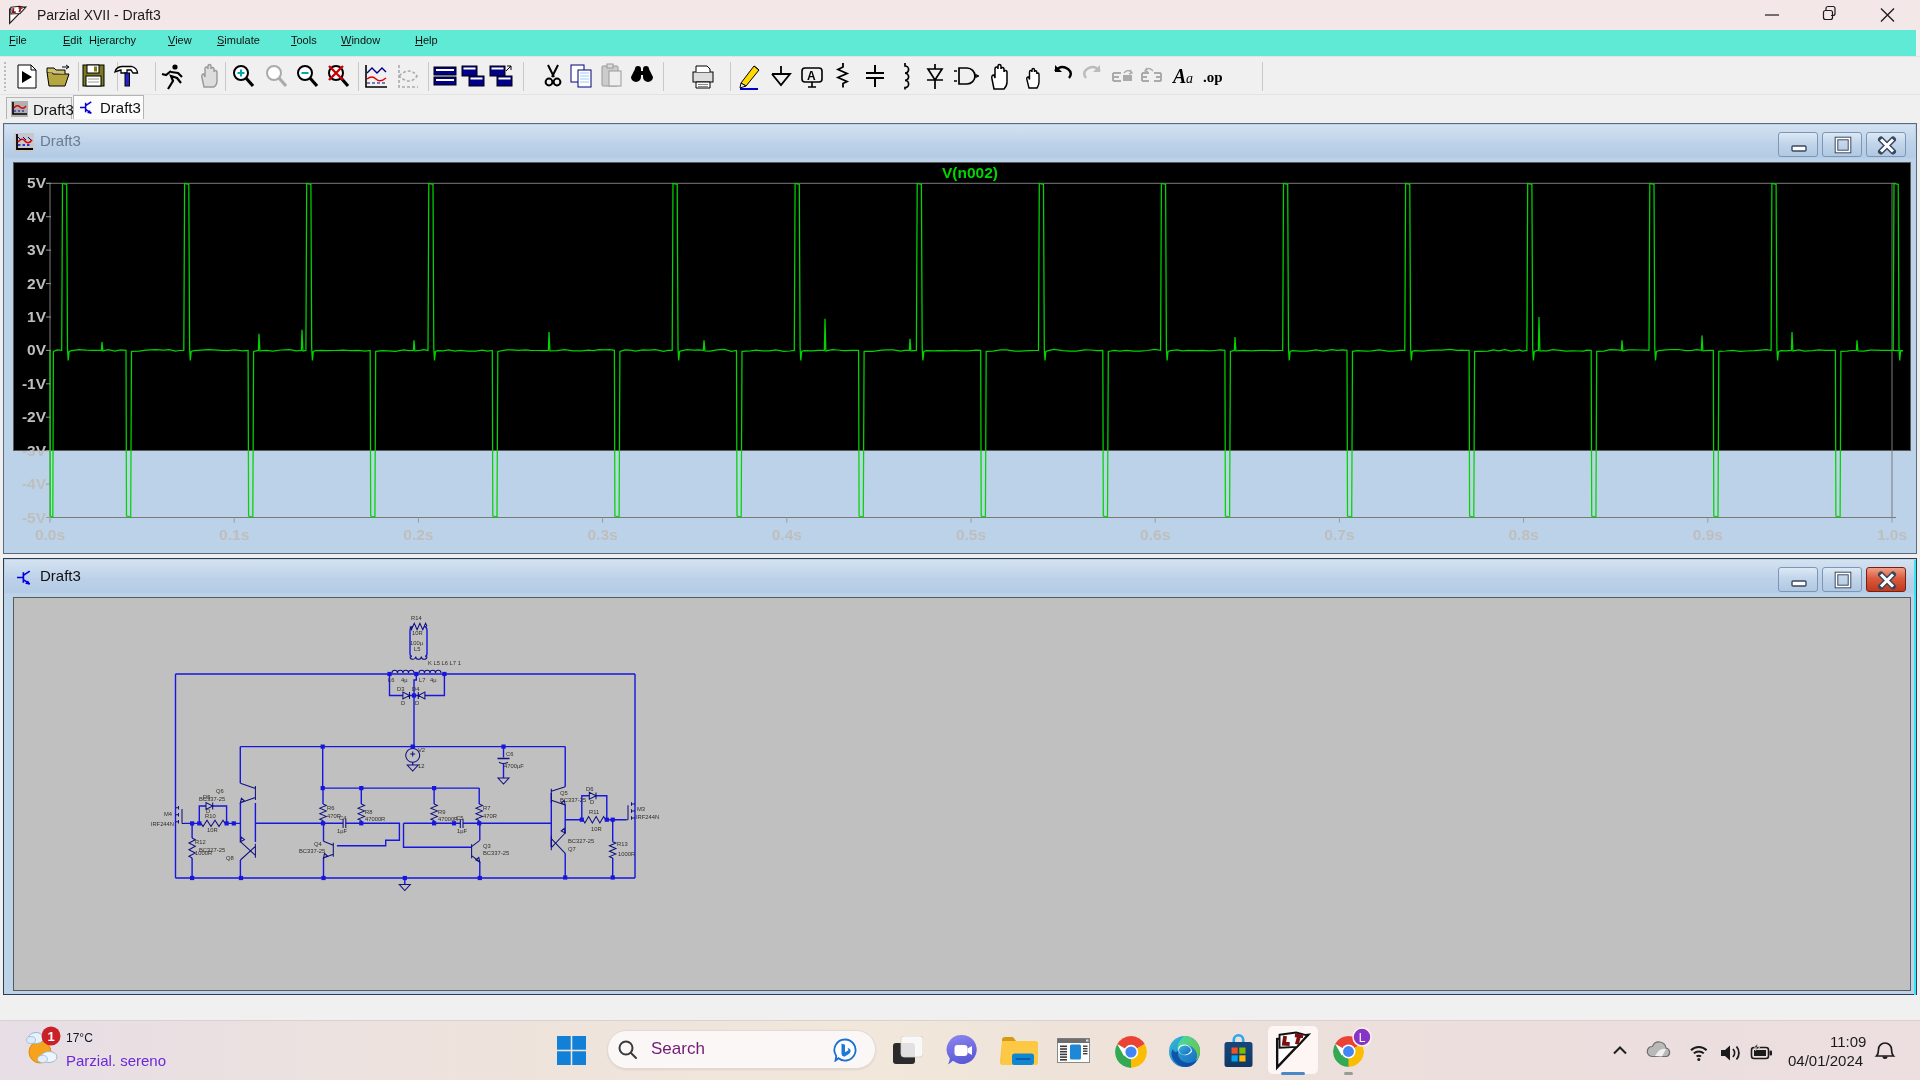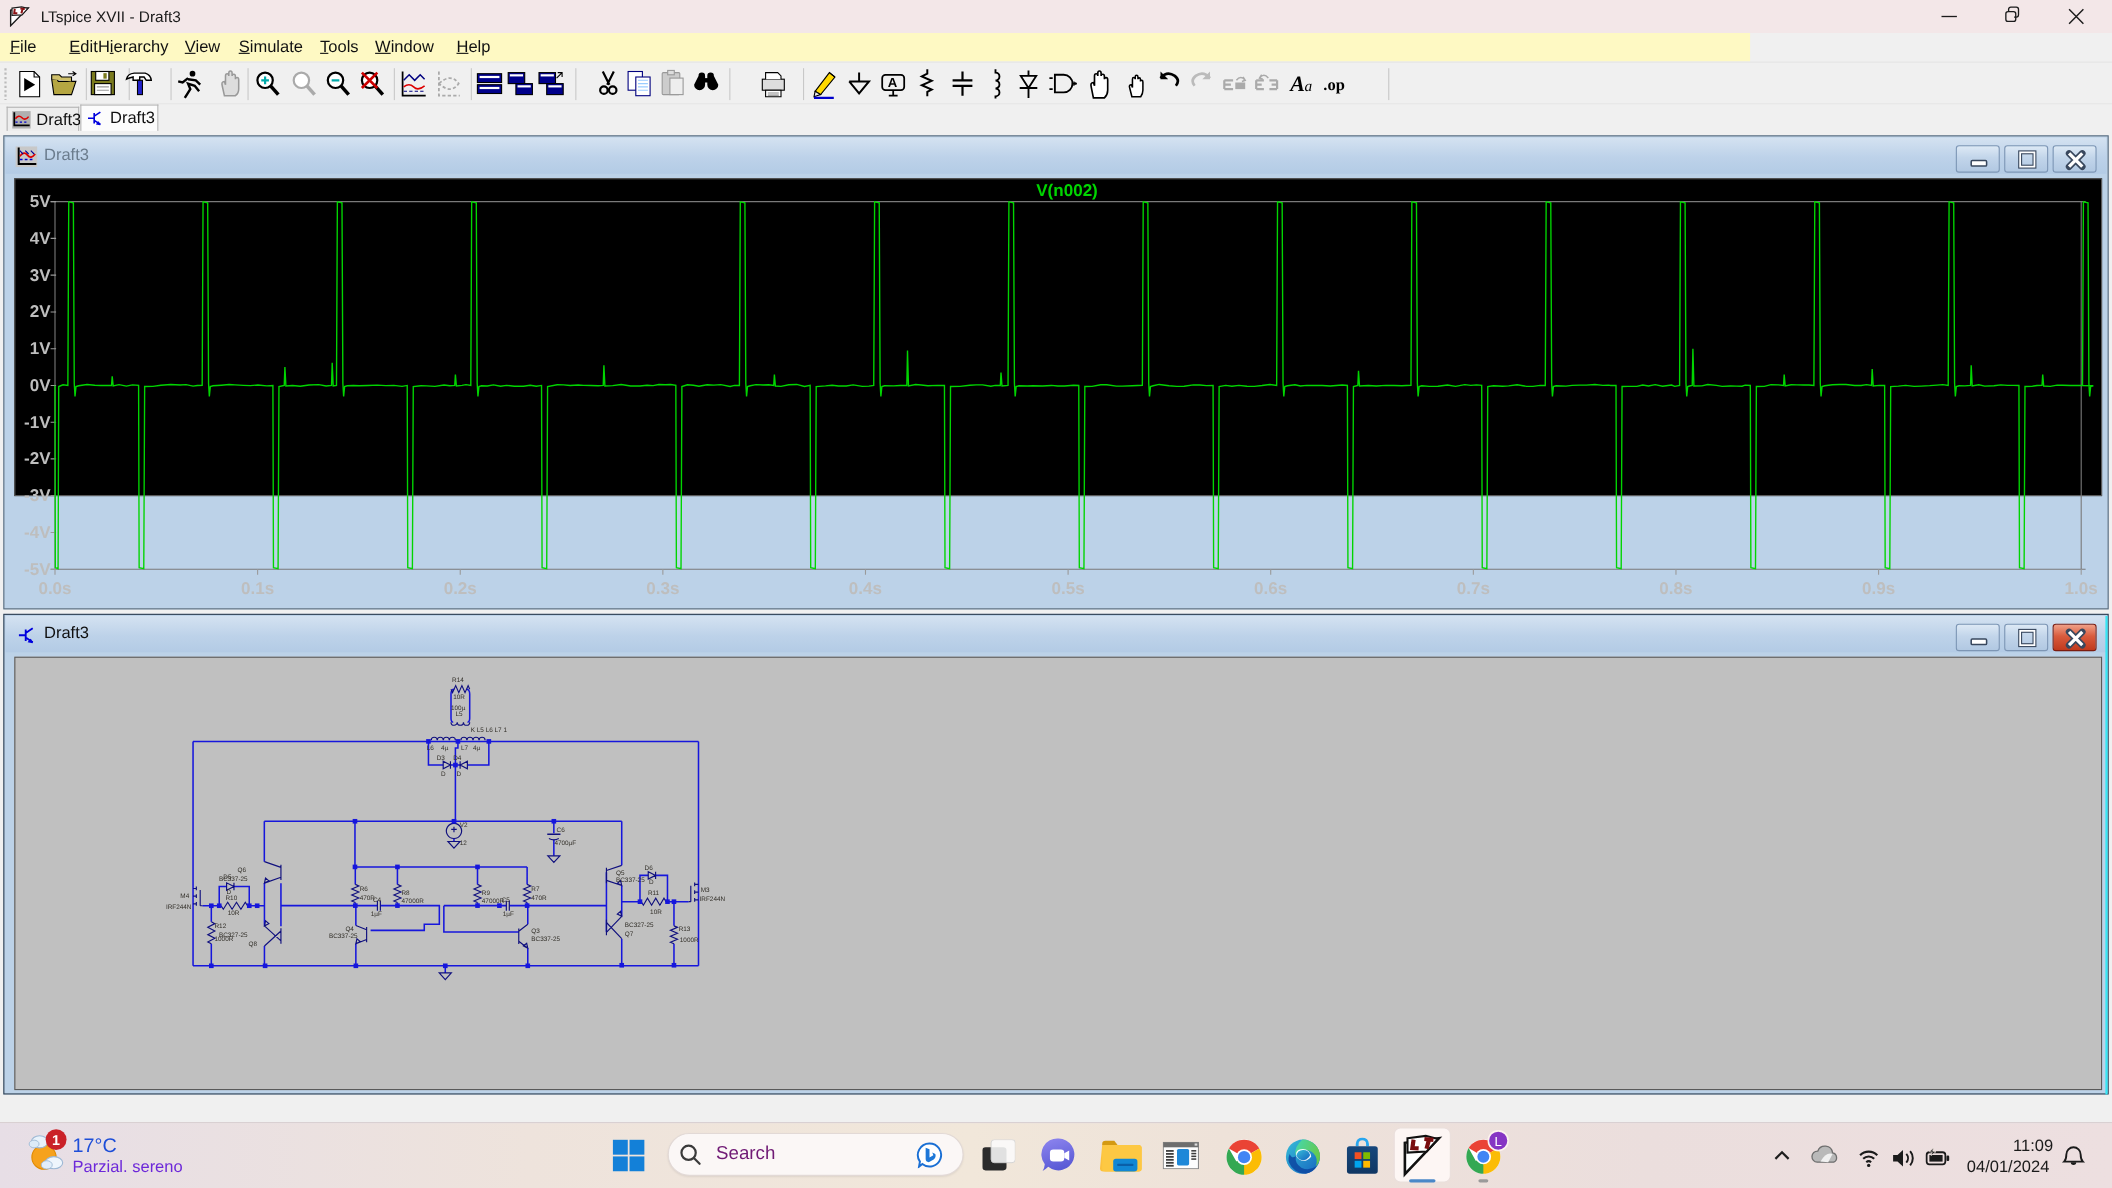--- a/index.html
+++ b/index.html
@@ -1,20 +1,20 @@
 <!DOCTYPE html>
 <html><head><meta charset="utf-8"><style>
 *{margin:0;padding:0;box-sizing:border-box}
 html,body{width:1920px;height:1080px;overflow:hidden;background:#f0f0f0;
  font-family:"Liberation Sans",sans-serif;-webkit-font-smoothing:antialiased}
 .abs{position:absolute}
 #titlebar{position:absolute;left:0;top:0;width:1920px;height:30px;background:#f3e7e8}
 #title-text{position:absolute;left:37px;top:7px;font-size:14px;color:#1b1b1b}
-#menubar{position:absolute;left:0;top:30px;width:1591px;height:26px;background:#fef9c3;
- font-size:15px;color:#111}
+#menubar{position:absolute;left:0;top:30px;width:1916px;height:26px;background:#5eead4;
+ font-size:11px;color:#111}
 #menubar span{position:absolute;top:4px}
 #toolbar{position:absolute;left:0;top:56px;width:1920px;height:39px;background:#f0f0f0;
  border-top:1px solid #e4e4e4;border-bottom:1px solid #e3e3e3}
 .tsep{position:absolute;top:5px;width:1px;height:29px;background:#c8c8c8}
 #tabbar{position:absolute;left:0;top:95px;width:1920px;height:26px;background:#f0f0f0}
 .tab{position:absolute;top:2px;height:22px;background:#ededed;border:1px solid #b4b4b4;border-bottom:none}
 .tab.sel{background:#fcfcfc;top:0;height:24px}
 .tab .lbl{position:absolute;left:26px;top:3px;font-size:15px;color:#111}
 #mdi{position:absolute;left:0;top:121px;width:1920px;height:899px;background:#f0f0f0}
 .cw{position:absolute;left:3px;width:1914px;border:1px solid #5a6b7c;background:#bcd2e8}
@@ -34,21 +34,21 @@
 #search{position:absolute;left:607px;top:1030px;width:269px;height:39px;border-radius:20px;
  background:#fbf7f6;border:1px solid #e2d9d6;box-shadow:0 1px 2px rgba(0,0,0,.08)}
 </style></head>
 <body>
 <div id="titlebar"></div>
 <svg class="abs" style="left:8px;top:5px" width="20" height="20" viewBox="0 0 24 24">
 <path d="M2,22 L21,2.6 L2,5 Z" fill="#fff" stroke="#1b1b1b" stroke-width="1.5"></path>
 <path d="M3.5,2.8 L14,1.6 L20.9,3.2 L14.5,10.2 L3.5,10.8 Z" fill="#fff" stroke="#1b1b1b" stroke-width="1.3"></path>
 <path d="M6.5,3.8 l-0.6,4.6 l3.4,0.1 M12.6,3.4 l4.8,0.4 m-2.3,-0.2 l-1.4,5" stroke="#8c1214" stroke-width="2.2" fill="none"></path>
 </svg>
-<div id="title-text">LTspice XVII - Draft3</div>
+<div id="title-text">Parzial XVII - Draft3</div>
 <svg class="abs" style="left:1740px;top:0" width="180" height="30" viewBox="0 0 180 30">
 <path d="M25,15 h14" stroke="#1b1b1b" stroke-width="1.2"></path>
 <rect x="83.5" y="10.5" width="9" height="9" rx="2" fill="none" stroke="#1b1b1b" stroke-width="1.2"></rect>
 <path d="M86,10.5 v-2 a2,2 0 0 1 2,-2 h5 a2,2 0 0 1 2,2 v5 a2,2 0 0 1 -2,2 h-2" fill="none" stroke="#1b1b1b" stroke-width="1.2"></path>
 <path d="M141,8.5 l13,13 M154,8.5 l-13,13" stroke="#1b1b1b" stroke-width="1.3"></path>
 </svg>
 <div id="menubar">
     <span style="left:9px"><u>F</u>ile</span>
     <span style="left:63px"><u>E</u>dit</span>
     <span style="left:89px">H<u>i</u>erarchy</span>
@@ -449,21 +449,21 @@
 <circle cx="16" cy="26" r="11" fill="none" stroke="#e08a00" stroke-width="1"></circle>
 <g>
 <ellipse cx="12" cy="12" rx="7.5" ry="5.5" fill="#e8f2fb" stroke="#9db8d4" stroke-width="1"></ellipse>
 <ellipse cx="7" cy="14" rx="4.5" ry="3.5" fill="#dcebf8" stroke="#9db8d4" stroke-width="0.8"></ellipse>
 </g>
 <ellipse cx="25" cy="31" rx="8" ry="5.5" fill="#eef5fc" stroke="#9db8d4" stroke-width="1"></ellipse>
 <ellipse cx="18.5" cy="33" rx="5" ry="3.8" fill="#e2eefa" stroke="#9db8d4" stroke-width="0.8"></ellipse>
 <circle cx="27" cy="10" r="9.5" fill="#ca2128"></circle>
 <text x="27" y="14.5" text-anchor="middle" font-size="13" font-weight="bold" fill="#fff" font-family="Liberation Sans">1</text>
 </svg>
-<div class="abs" style="left:66px;top:1031px;font-size:18px;color:#1d4ed8">17°C</div>
+<div class="abs" style="left:66px;top:1031px;font-size:12px;color:#0f172a">17°C</div>
 <div class="abs" style="left:66px;top:1052px;font-size:15px;color:#6d28d9">Parzial. sereno</div>
 <svg class="abs" style="left:557px;top:1036px" width="29" height="29" viewBox="0 0 29 29">
 <rect x="0" y="0" width="13.7" height="13.7" fill="#1380d8"></rect>
     <rect x="15.3" y="0" width="13.7" height="13.7" fill="#1380d8"></rect>
 <rect x="0" y="15.3" width="13.7" height="13.7" fill="#1380d8"></rect>
     <rect x="15.3" y="15.3" width="13.7" height="13.7" fill="#1380d8"></rect>
 </svg>
 <div id="search"></div>
 <svg class="abs" style="left:617px;top:1039px" width="22" height="22" viewBox="0 0 22 22">
 <circle cx="9" cy="9" r="6.5" fill="none" stroke="#3a3a3a" stroke-width="2"></circle>

